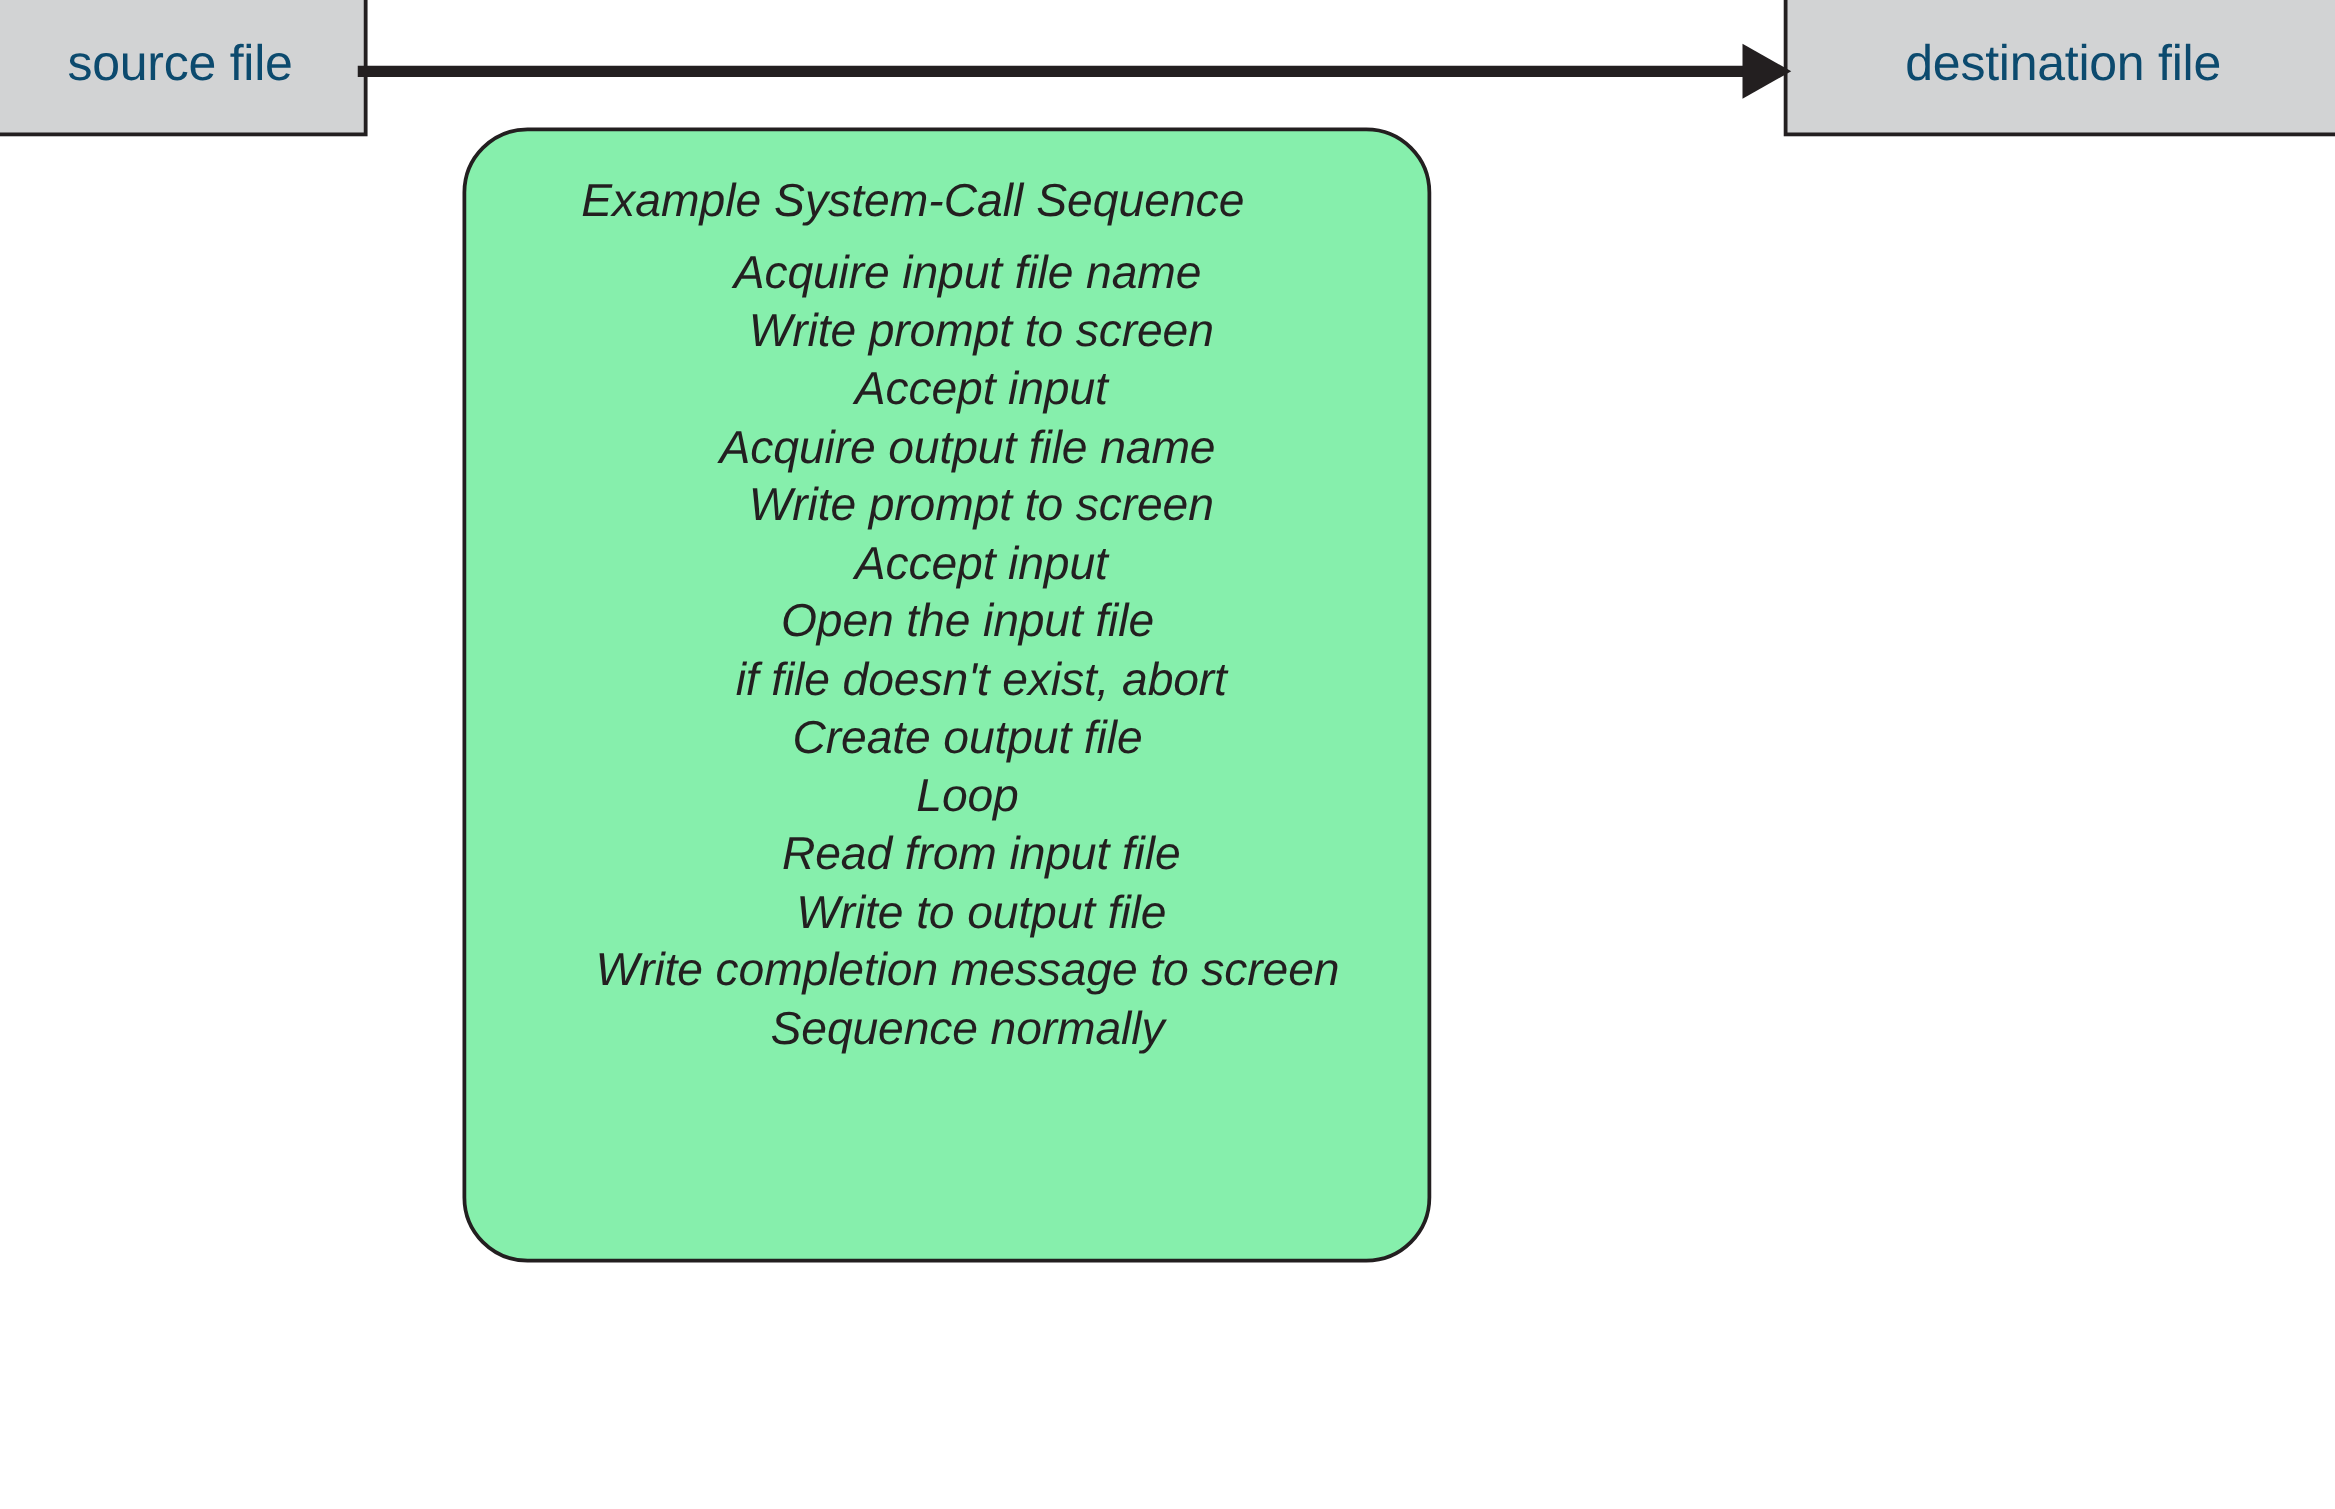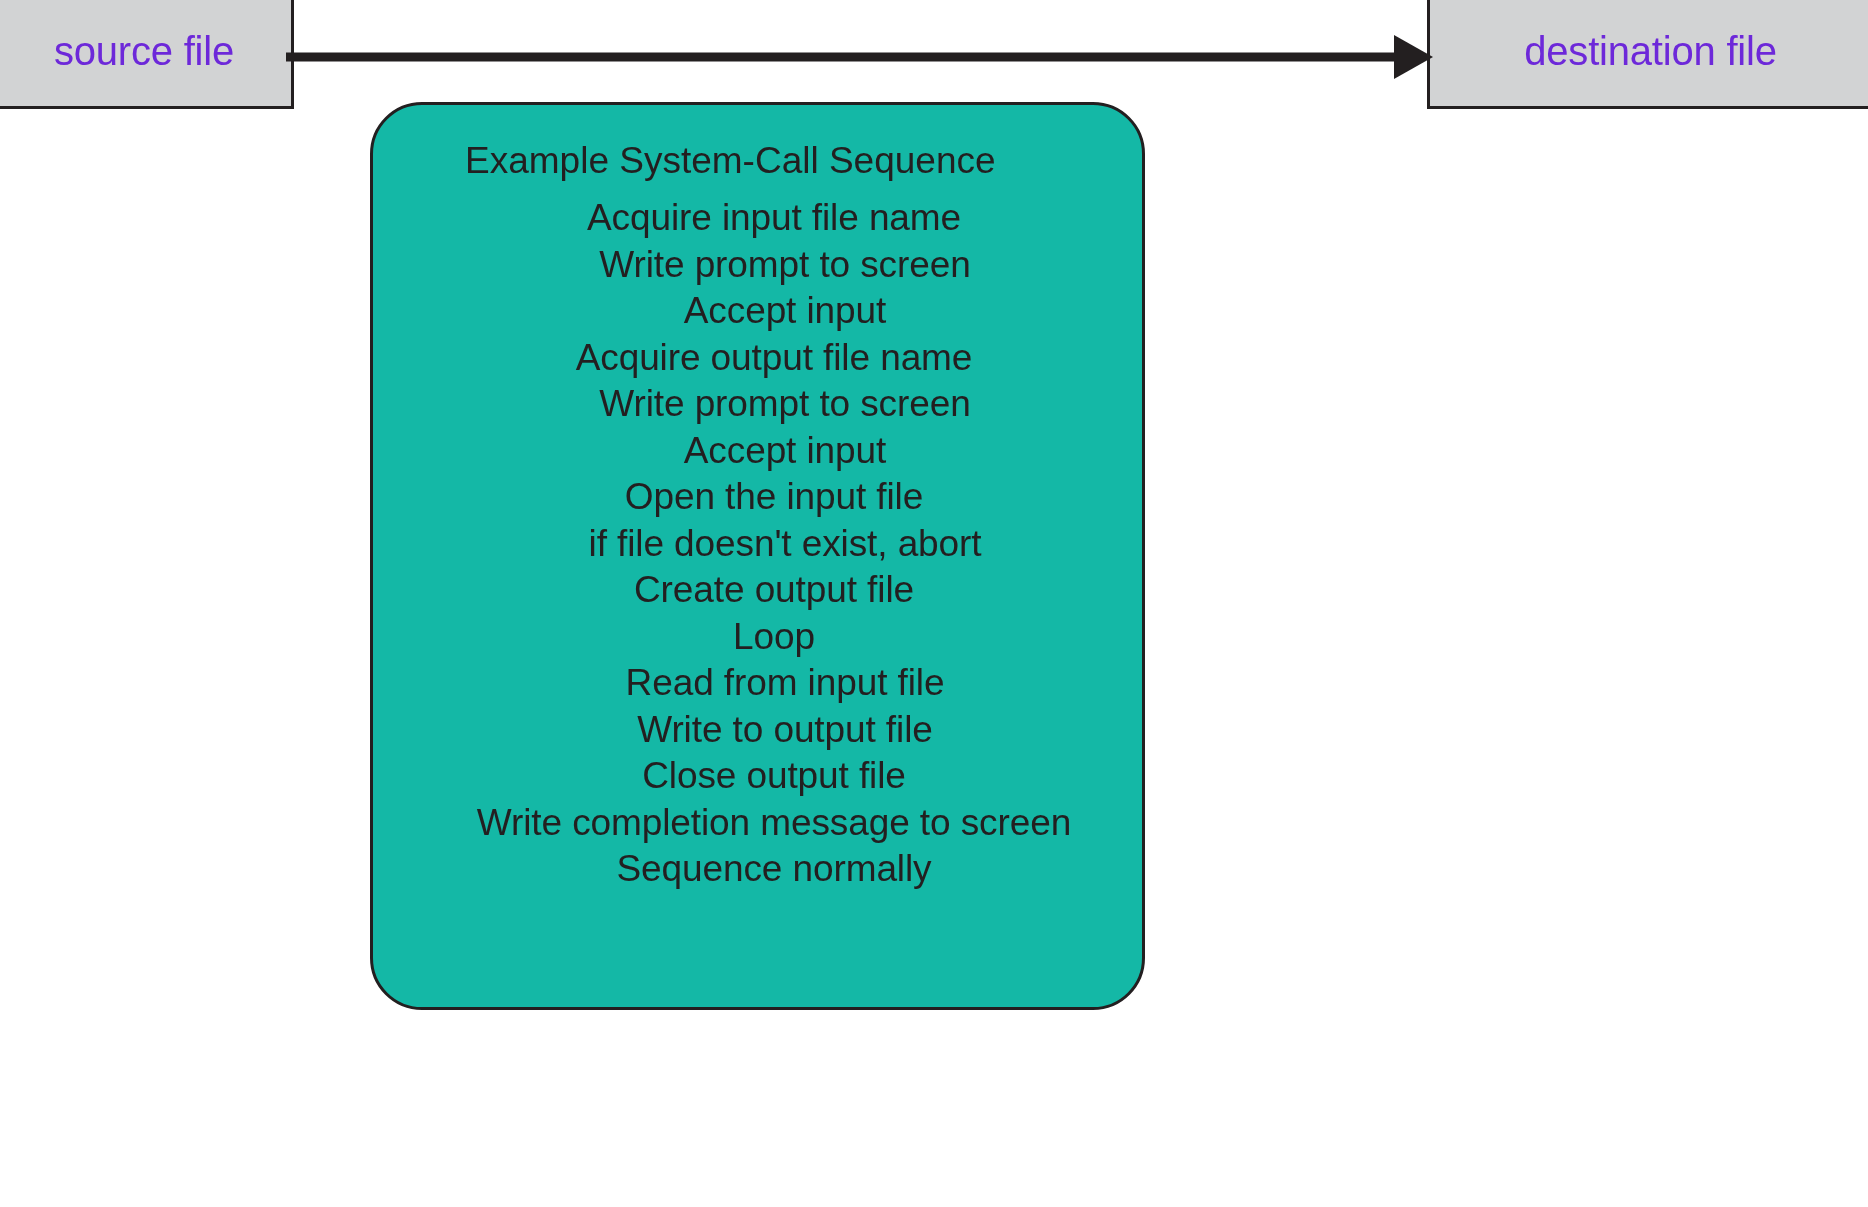--- a/index.html
+++ b/index.html
@@ -24,21 +24,21 @@
     box-sizing: border-box;
     background: #d2d3d4;
     border: 3px solid #231f20;
     display: flex;
     align-items: center;
     justify-content: center;
   }
   .file-box .file-label {
     font-family: "Liberation Sans", sans-serif;
     font-size: 40px;
-    color: #6d28d9;
+    color: #0c4a6e;
     letter-spacing: -0.2px;
     white-space: nowrap;
     text-align: right;
   }
   #source-file-box {
     left: -6px;
     top: -6px;
     width: 300px;
     height: 115px;
   }
@@ -59,24 +59,25 @@
   }
 
   
   #sequence-panel {
     position: absolute;
     left: 370px;
     top: 102px;
     width: 775px;
     height: 908px;
     box-sizing: border-box;
-    background: #14b8a6;
+    background: #86efac;
     border: 3px solid #231f20;
     border-radius: 52px;
     padding: 32px 0 0 0;
+    font-style: italic;
   }
   #sequence-title {
     font-size: 37px;
     color: #231f20;
     padding-left: 92px;
     line-height: 47px;
     white-space: nowrap;
   }
   #sequence-list {
     list-style: none;
@@ -121,19 +122,18 @@
         <li class="indent-1">Accept input</li>
         <li>Acquire output file name</li>
         <li class="indent-1">Write prompt to screen</li>
         <li class="indent-1">Accept input</li>
         <li>Open the input file</li>
         <li class="indent-1">if file doesn't exist, abort</li>
         <li>Create output file</li>
         <li>Loop</li>
         <li class="indent-1">Read from input file</li>
         <li class="indent-1">Write to output file</li>
-        <li>Close output file</li>
         <li>Write completion message to screen</li>
         <li>Sequence normally</li>
       </ul>
   </div>
 
 </div>
 
 </body></html>

